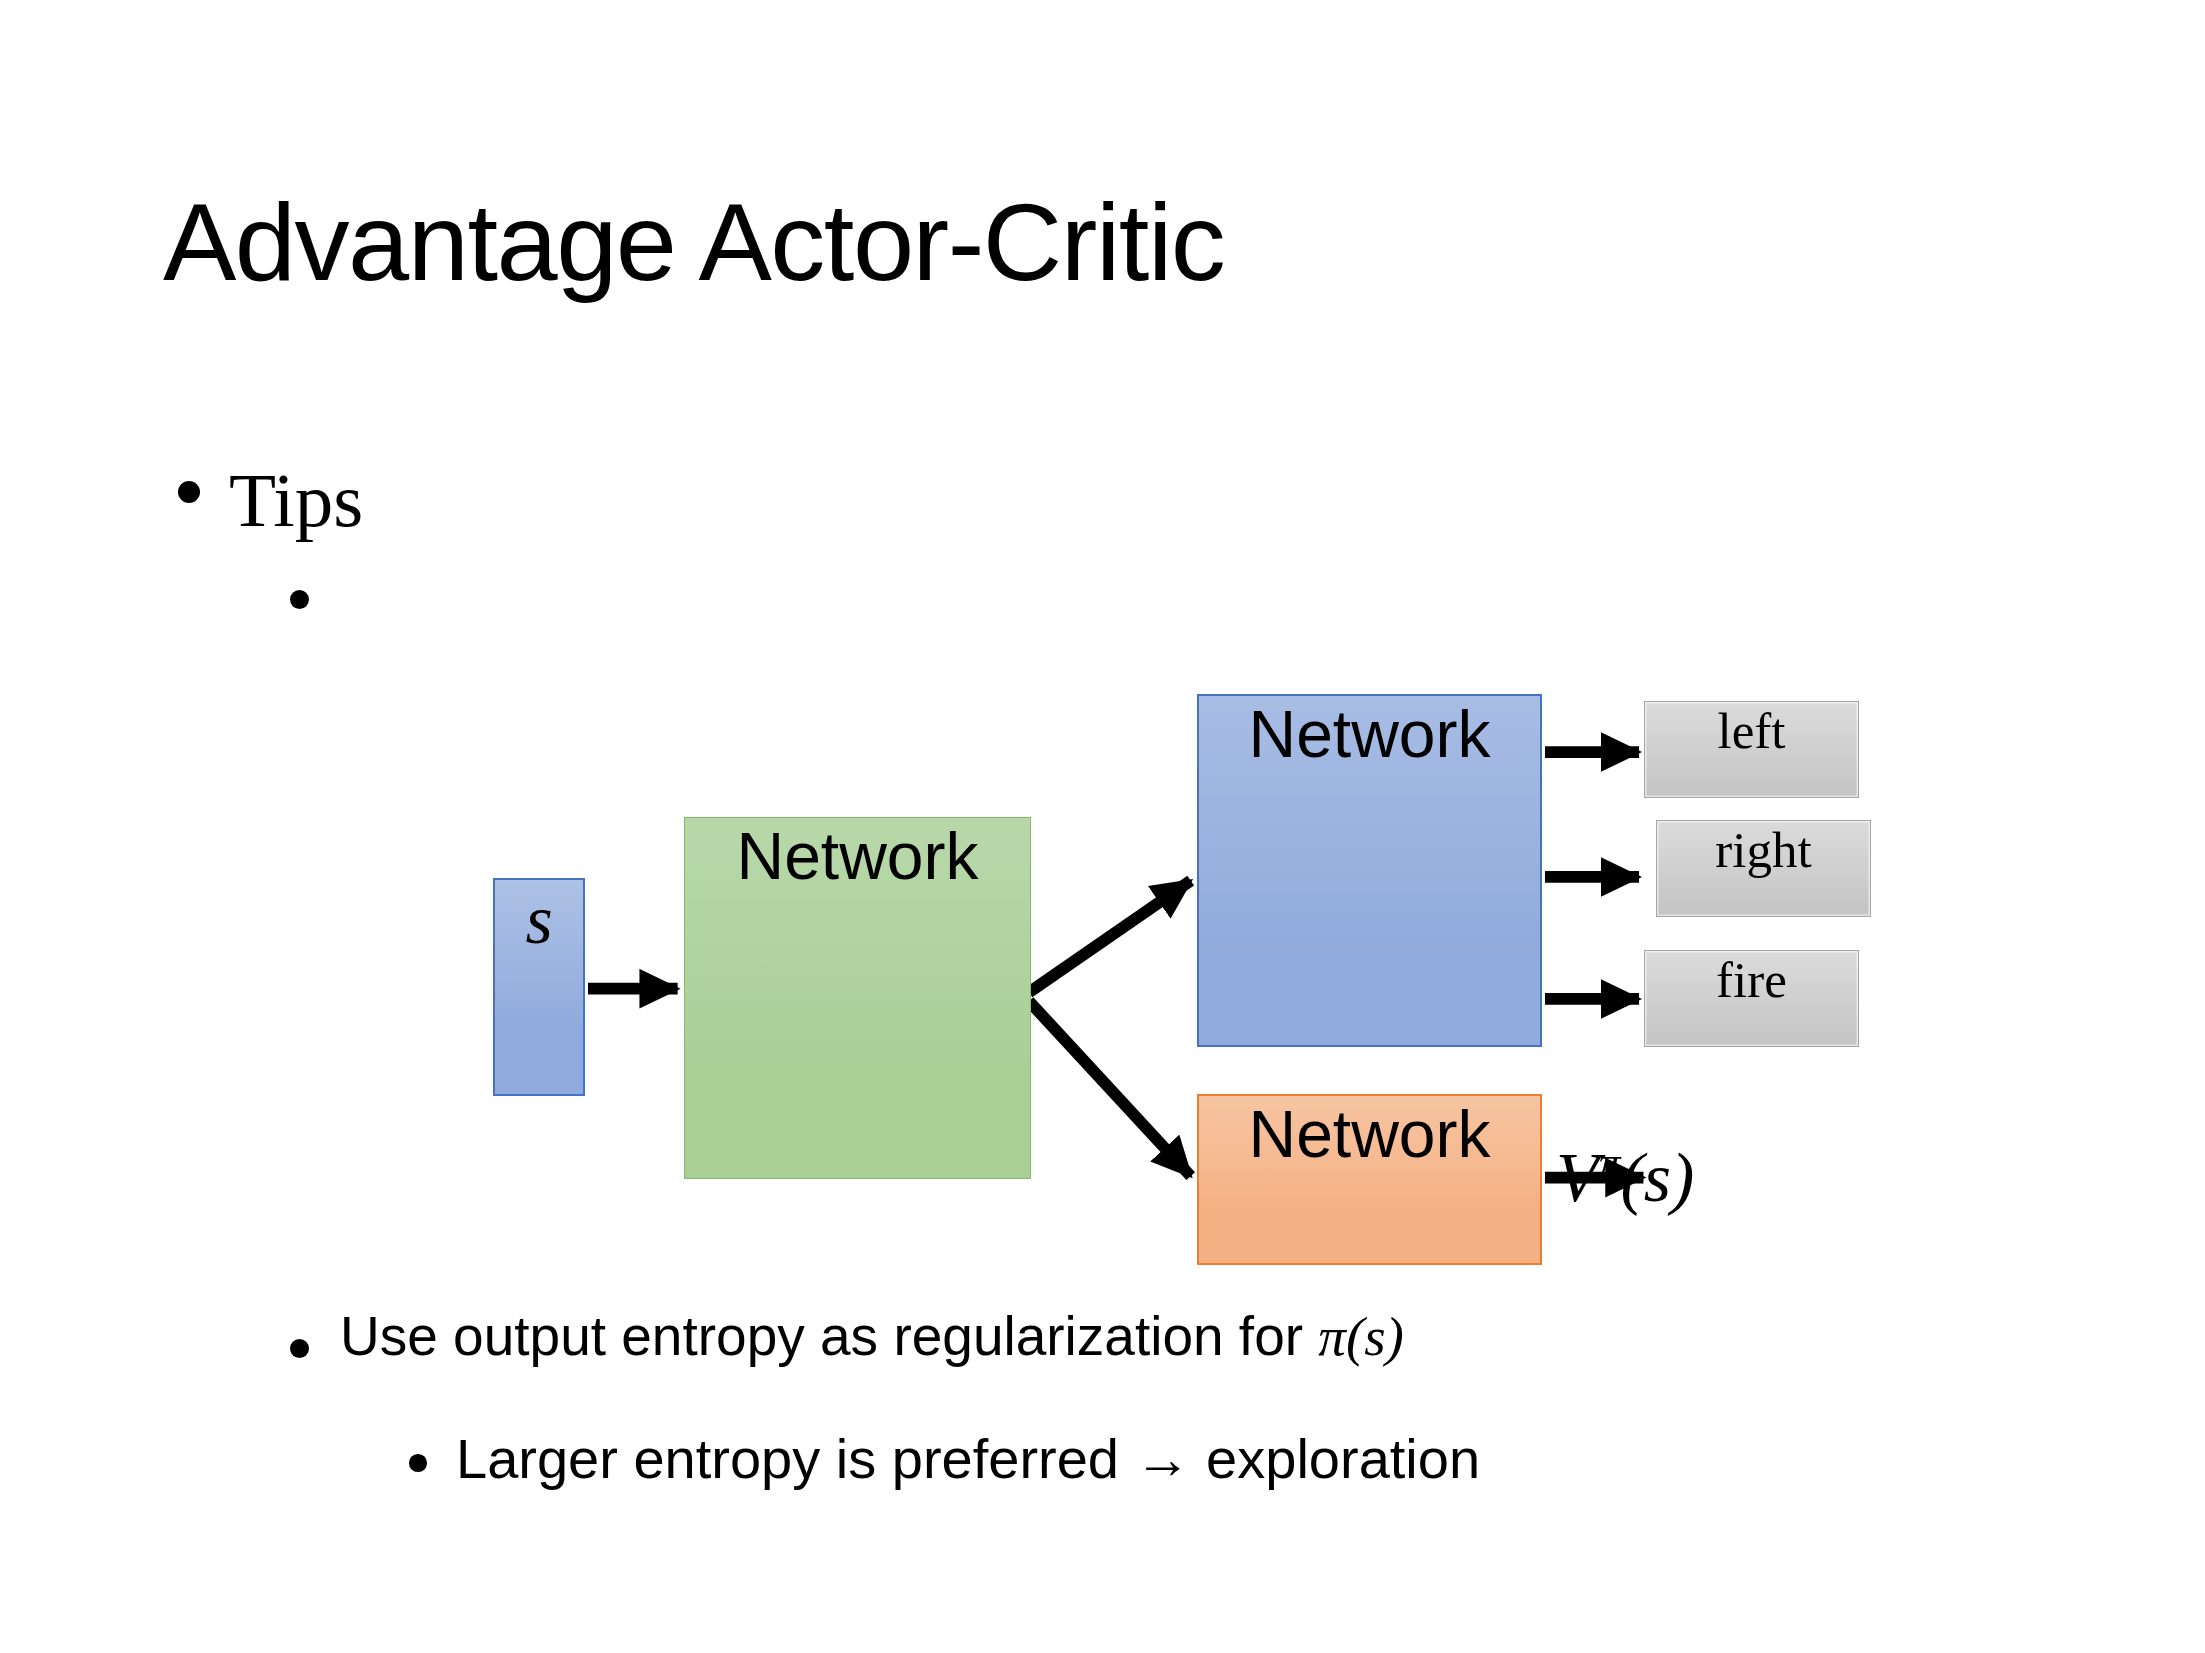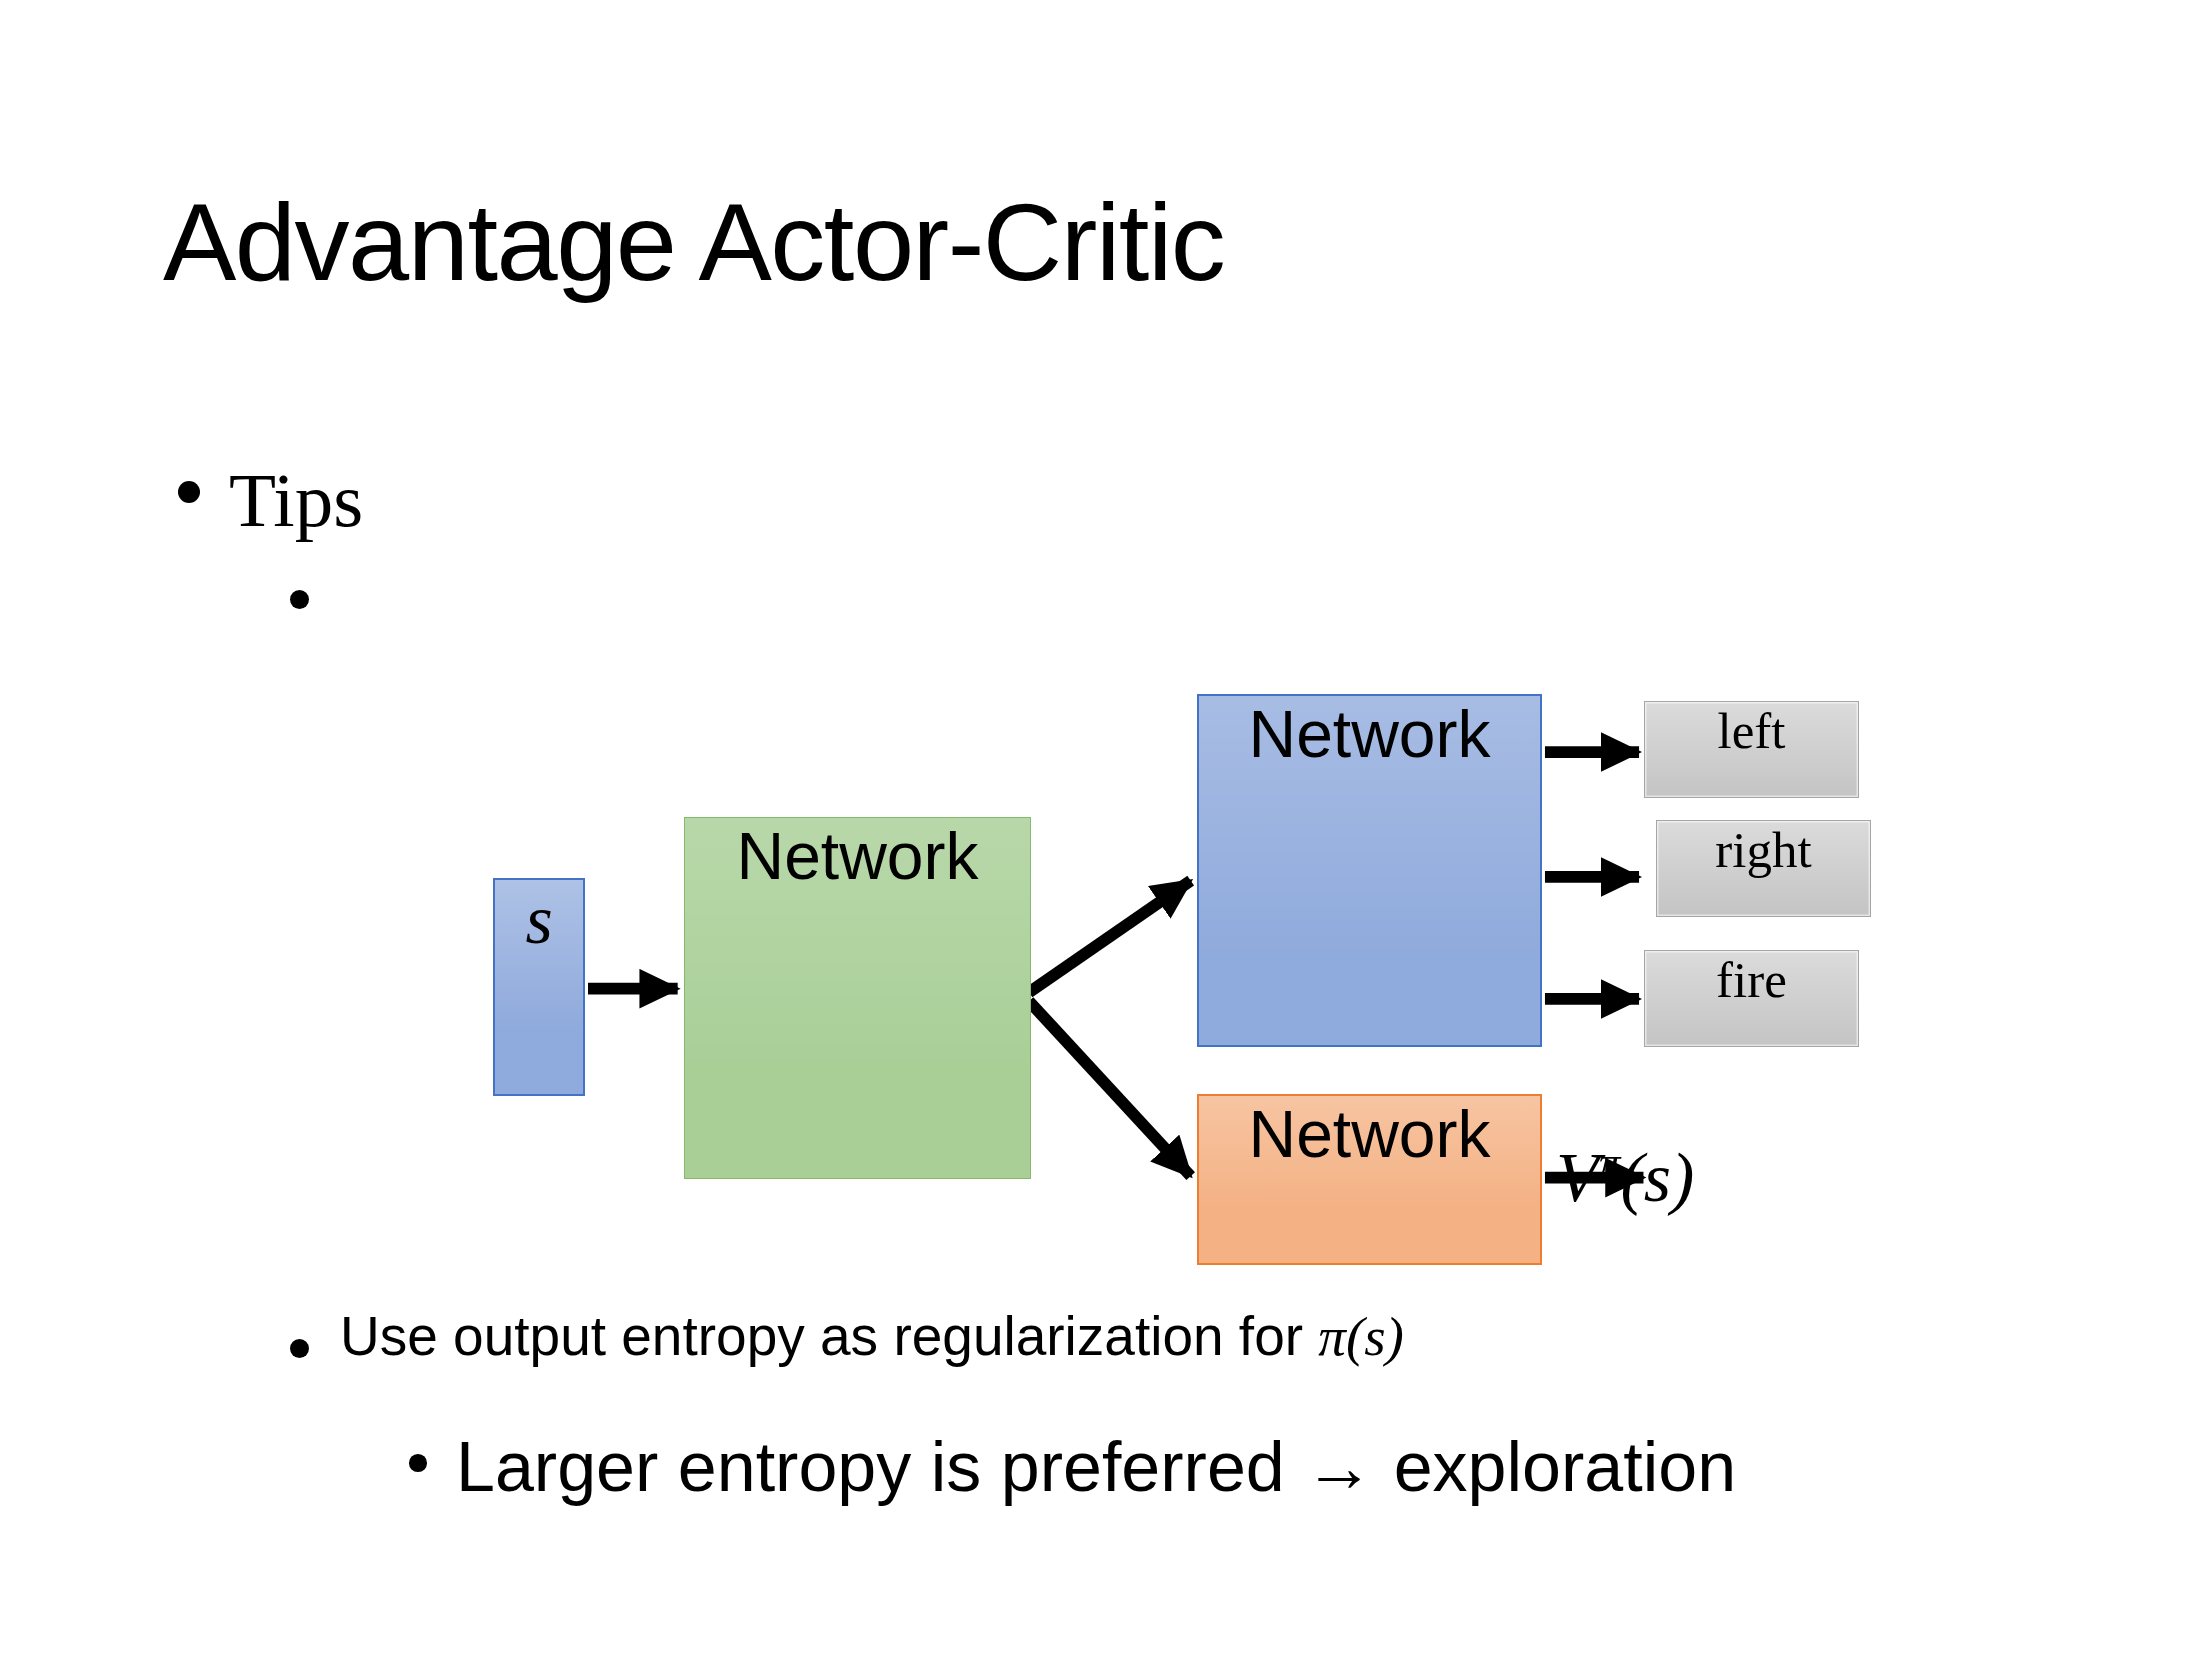--- a/index.html
+++ b/index.html
@@ -9,21 +9,21 @@
   }
   .abs{position:absolute;}
   
   .title{
     left:163px;top:176px;font-size:110px;line-height:1.2;
     letter-spacing:-1.5px;font-weight:400;white-space:nowrap;
   }
   .b-l1{left:229px;top:454px;font-size:77px;line-height:1.2;white-space:nowrap;font-family:Liberation Serif, serif;}
   .b-l2a{left:340px;top:551px;font-size:77px;line-height:107px;white-space:nowrap;}
   .b-l2b{left:340px;top:1303px;font-size:55px;line-height:1.2;white-space:nowrap;}
-  .b-l3{left:456px;top:1425px;font-size:70px;line-height:1.2;white-space:nowrap;}
+  .b-l3{left:456px;top:1425px;font-size:56px;line-height:1.2;white-space:nowrap;}
   .dot{background:#000;border-radius:50%;}
   .dot1{left:178px;top:481px;width:22px;height:22px;}
   .dot2a{left:290px;top:590px;width:19px;height:19px;}
   .dot2b{left:290px;top:1339px;width:19px;height:19px;}
   .dot3{left:409px;top:1454px;width:17.6px;height:17.6px;}
   .math{font-family:"Liberation Serif",serif;font-style:italic;}
   sup.math{font-size:0.62em;vertical-align:super;line-height:0;}
   
   .box{display:flex;justify-content:center;box-sizing:border-box;}
   .state-box{

